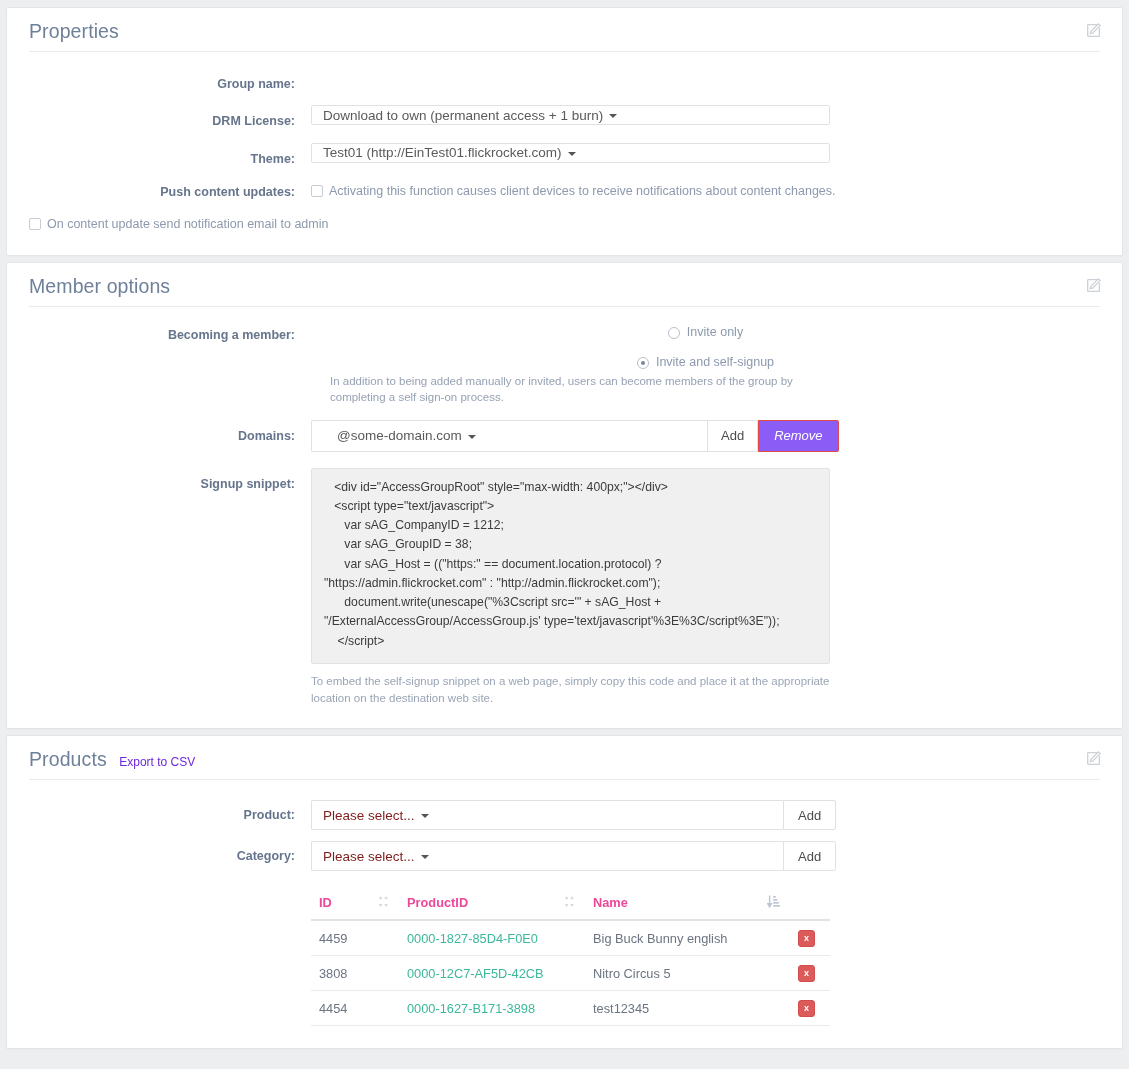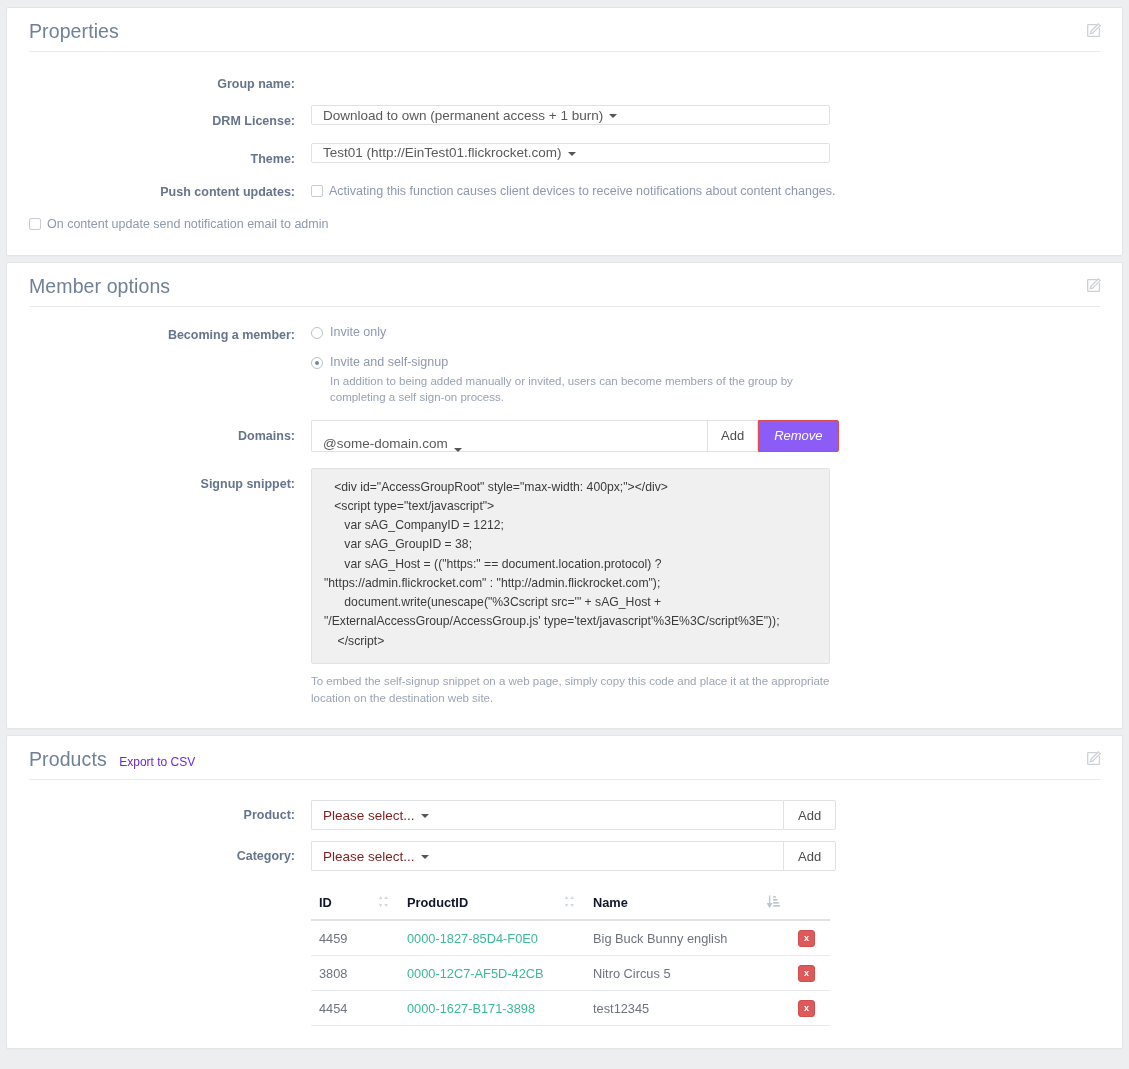--- a/index.html
+++ b/index.html
@@ -110,21 +110,21 @@
   }
   .cbtext {
     margin-left: 6px;
     font-size: 12.5px;
     color: #8d99ad;
     line-height: 1.35;
   }
 
   
   .radio-group { padding-top: 2px; }
-  .rrow { display: flex; align-items: flex-start; }
+  .rrow { display: flex; align-items: flex-start; justify-content: center; }
   .rdot {
     width: 12px; height: 12px;
     border: 1px solid #b9c2ce;
     border-radius: 50%;
     background: #fff;
     flex: 0 0 12px;
     margin-top: 2px;
     position: relative;
   }
   .rdot.on::after {
@@ -151,22 +151,22 @@
 
   
   .input-group { display: flex; align-items: stretch; }
   .ig-field {
     width: 396px;
     height: 32px;
     border: 1px solid #dfe2e5;
     border-right: none;
     border-radius: 2px 0 0 2px;
     background: #fff;
-    display: flex; align-items: flex-end;
-    padding: 0 11px;
+    display: flex; align-items: center;
+    padding: 0 25px;
     font-size: 13.5px;
     color: #5a5a5a;
   }
   .ig-btn {
     height: 32px;
     padding: 0 13px;
     border: 1px solid #dfe2e5;
     background: #fff;
     font-size: 13px;
     color: #4c4c4c;
@@ -235,21 +235,21 @@
   .ptable {
     width: 519px;
     border-collapse: collapse;
     margin-top: 18px;
     font-size: 12.8px;
   }
   .ptable th {
     text-align: left;
     padding: 6px 8px 8px 8px;
     border-bottom: 2px solid #e0e3e6;
-    color: #0f172a;
+    color: #ec4899;
     font-weight: bold;
     font-size: 12.8px;
     white-space: nowrap;
   }
   .ptable td {
     padding: 8px 8px;
     border-bottom: 1px solid #e8eaec;
     color: #6b7480;
     vertical-align: middle;
   }

